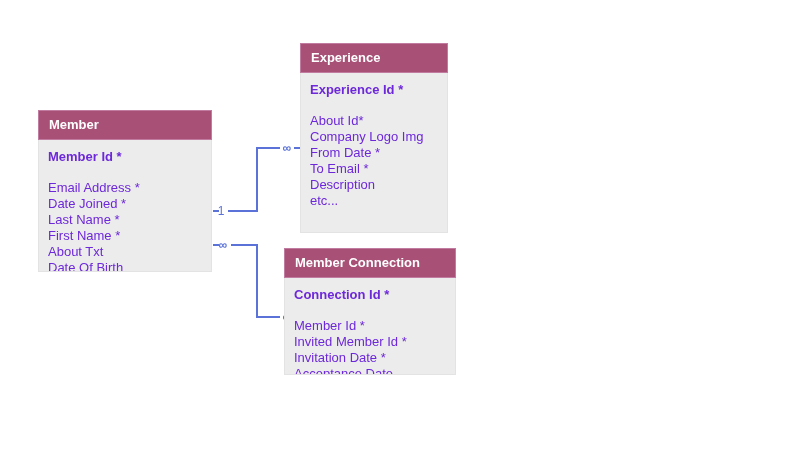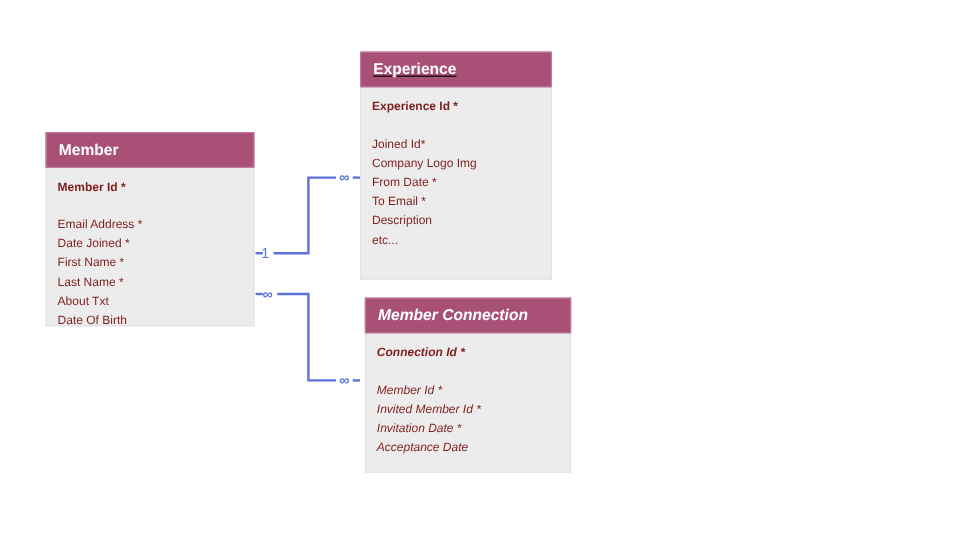--- a/index.html
+++ b/index.html
@@ -37,22 +37,22 @@
     overflow:hidden;
   }
   .entity-body{
     box-sizing:border-box;
     position:absolute;
     left:0;right:0;bottom:0;
     top:30px;
     background:var(--body-bg,#ececec);
     border:1px solid #e3e3e3;
     border-top:none;
-    color:#7f1d1d;
-    font-size:10px;
+    color:#6d28d9;
+    font-size:13px;
     padding:9px 0 0 9px;
     overflow:hidden;
   }
   .pk{
     font-weight:700;
     line-height:16px;
     margin-bottom:15px;
   }
   .field-row{
     line-height:16px;
@@ -86,47 +86,47 @@
 
   <div class="entity" style="left:38px;top:110px;width:174px;height:162px;border-radius:14px;">
     <div class="entity-header">
       <span>Member</span>
     </div>
     <div class="entity-body">
       <div class="pk">Member Id *</div>
       <div class="fields">
           <div class="field-row">Email Address *</div>
           <div class="field-row">Date Joined *</div>
+          <div class="field-row">Last Name *</div>
           <div class="field-row">First Name *</div>
-          <div class="field-row">Last Name *</div>
           <div class="field-row">About Txt</div>
           <div class="field-row">Date Of Birth</div>
           <div class="field-row">etc...</div>
         </div>
     </div>
   </div>
 
-  <div class="entity" style="left:300px;top:43px;width:160px;height:190px;text-decoration:underline;">
+  <div class="entity" style="left:300px;top:43px;width:148px;height:190px;">
     <div class="entity-header">
       <span>Experience</span>
     </div>
     <div class="entity-body">
       <div class="pk">Experience Id *</div>
       <div class="fields">
-          <div class="field-row">Joined Id*</div>
+          <div class="field-row">About Id*</div>
           <div class="field-row">Company Logo Img</div>
           <div class="field-row">From Date *</div>
           <div class="field-row">To Email *</div>
           <div class="field-row">Description</div>
           <div class="field-row">etc...</div>
         </div>
     </div>
   </div>
 
-  <div class="entity" style="left:304px;top:248px;width:172px;height:146px;font-style:italic;">
+  <div class="entity" style="left:284px;top:248px;width:172px;height:127px;">
     <div class="entity-header">
       <span>Member Connection</span>
     </div>
     <div class="entity-body">
       <div class="pk">Connection Id *</div>
       <div class="fields">
           <div class="field-row">Member Id *</div>
           <div class="field-row">Invited Member Id *</div>
           <div class="field-row">Invitation Date *</div>
           <div class="field-row">Acceptance Date</div>

